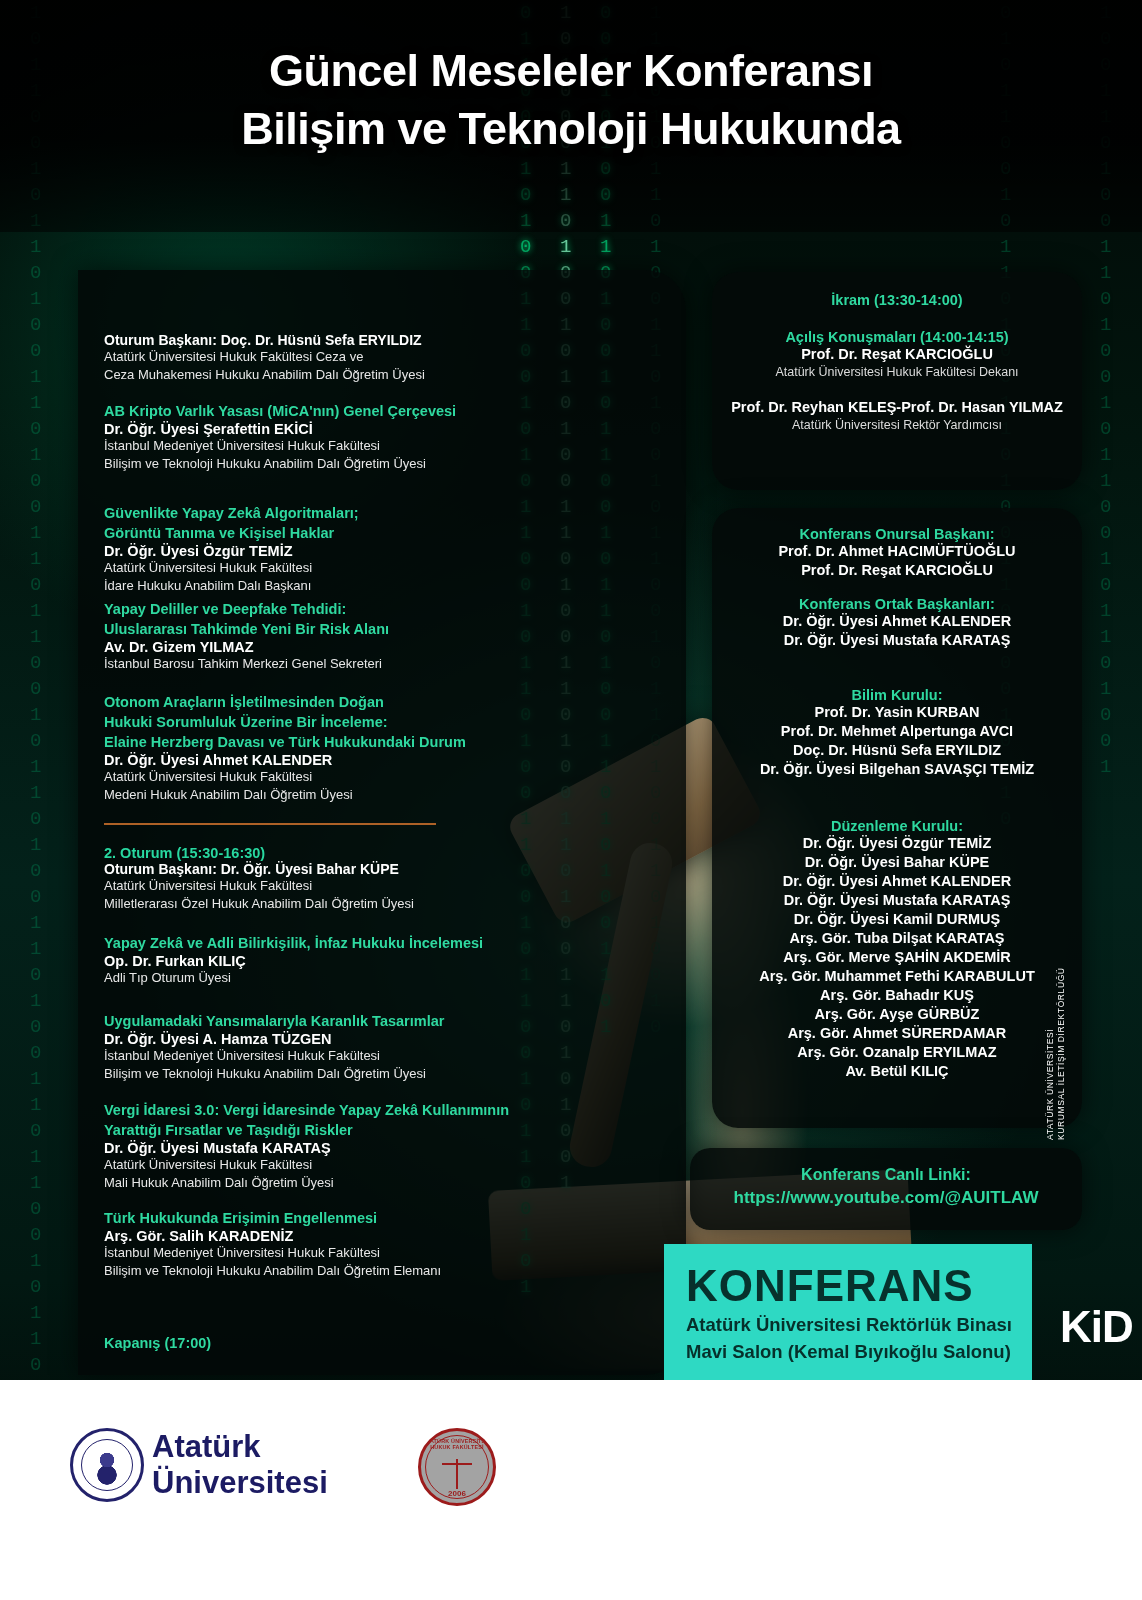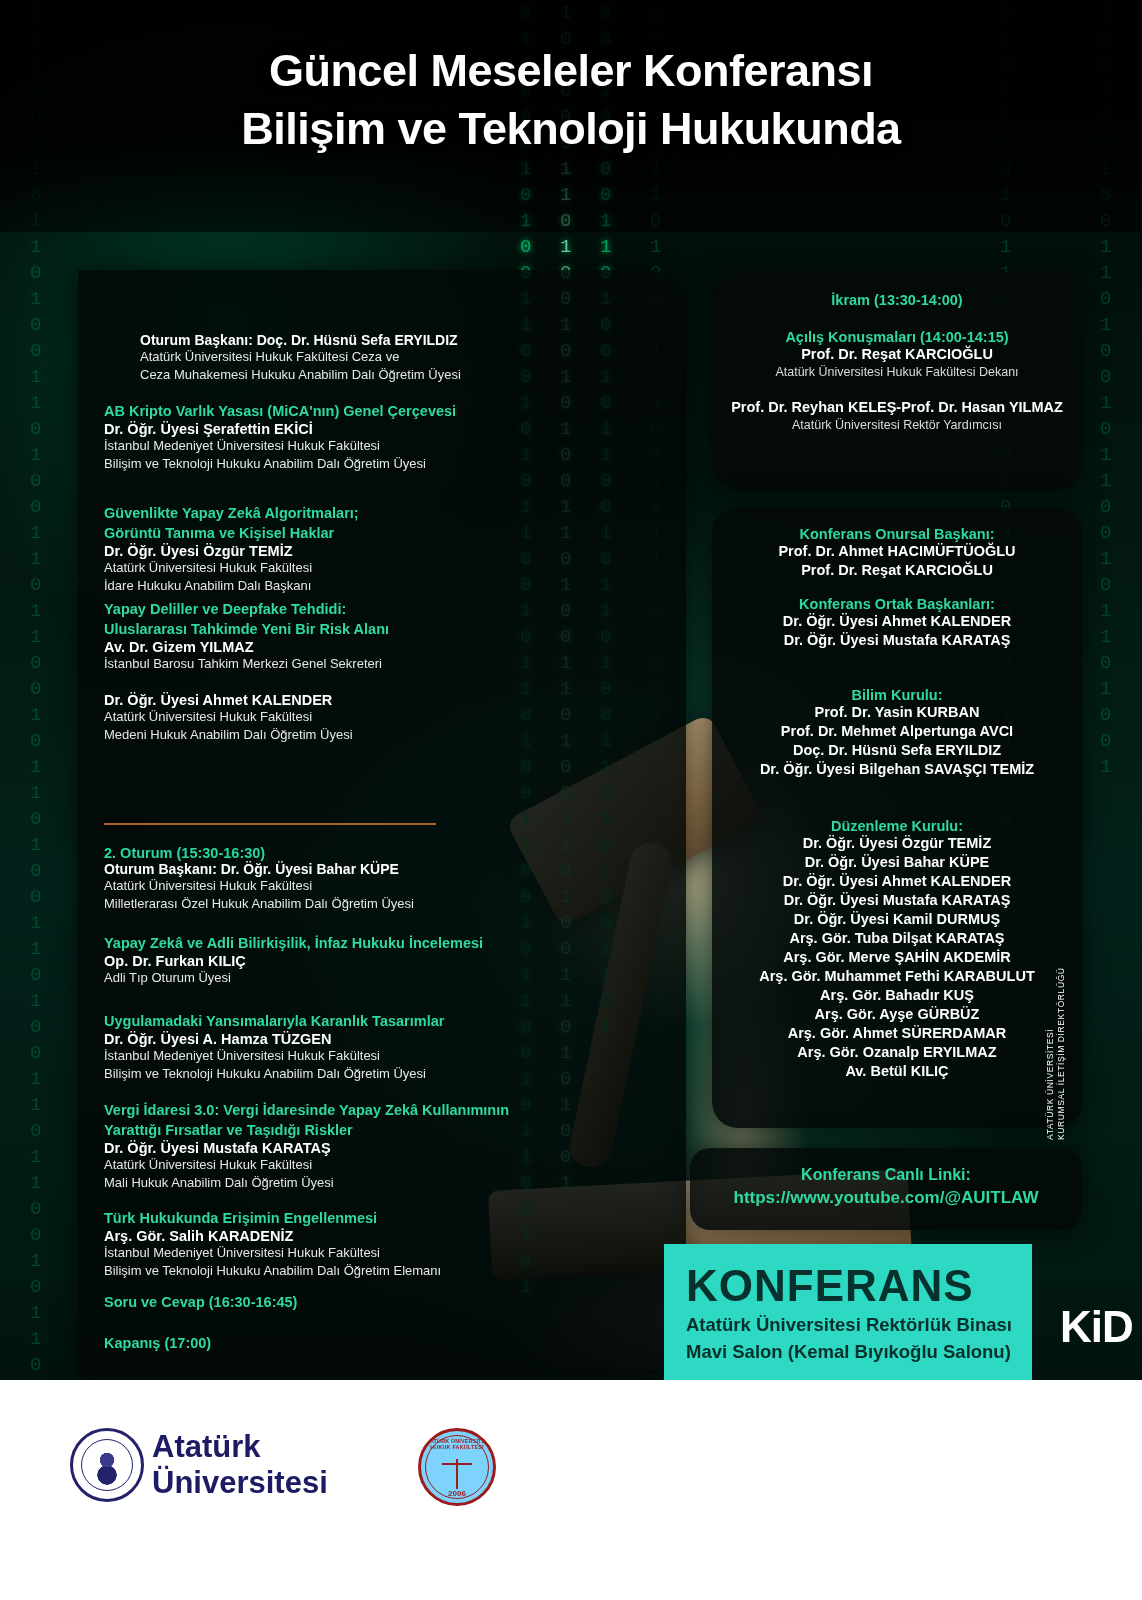--- a/index.html
+++ b/index.html
@@ -104,21 +104,21 @@
   #panel-br    { left: 712px; top: 508px;  width: 370px; height: 620px; }
   #panel-link  { left: 690px; top: 1148px; width: 392px; height: 82px; border-radius: 20px; }
 
   
   .lc { position: absolute; left: 104px; width: 560px; }
   .sess-head { color: #28d8a0; font-size: 14.5px; font-weight: bold; }
   .chair { color: #ffffff; font-size: 14px; font-weight: bold; }
   .sub { color: #e8e8e8; font-size: 13px; line-height: 18px; }
   .talk-title { color: #2fd9a0; font-size: 14.5px; font-weight: bold; line-height: 20px; }
   .speaker { color: #ffffff; font-size: 14.5px; font-weight: bold; }
-  .block { margin-bottom: 17px; margin-left: 36px; }
+  .block { margin-bottom: 17px; }
   .divider {
     position: absolute; left: 104px; width: 332px; height: 2px;
     background: #c06a2a; opacity: 0.9;
   }
 
   
   .rc { position: absolute; text-align: center; width: 370px; left: 712px; }
   .r-head { color: #2fd9a0; font-size: 14.5px; font-weight: bold; }
   .r-line { color: #ffffff; font-size: 14.5px; font-weight: bold; line-height: 19px; }
   .r-sub { color: #dddddd; font-size: 12.5px; line-height: 17px; }
@@ -194,21 +194,21 @@
     content: ""; position: absolute; left: 8px; top: 8px; right: 8px; bottom: 8px;
     border-radius: 50%; border: 1px solid #23226b;
     background: radial-gradient(circle at 50% 40%, #3b3a8c 0 18%, rgba(255,255,255,0) 19%),
                 radial-gradient(circle at 50% 70%, #23226b 0 22%, rgba(255,255,255,0) 23%);
   }
   .uni-name { color: #1c1b63; font-size: 31px; font-weight: bold; line-height: 36px; }
   .fac-logo {
     position: absolute; left: 418px; top: 48px;
     width: 78px; height: 78px; border-radius: 50%;
     border: 3px solid #9c1b1b;
-    background: #7dd3fc;
+    background: #a3a3a3;
     overflow: hidden;
   }
   .fac-logo .ring {
     position: absolute; inset: 4px; border-radius: 50%;
     border: 1px solid #9c1b1b;
   }
   .fac-logo .scales {
     position: absolute; left: 50%; top: 26px; transform: translateX(-50%);
     width: 34px; height: 34px;
     background:
@@ -570,20 +570,23 @@
   </div>
 
   <div class="lc" style="top:599px;">
     <div class="talk-title" style="white-space:pre-line">Yapay Deliller ve Deepfake Tehdidi:
 Uluslararası Tahkimde Yeni Bir Risk Alanı</div>
     <div class="speaker"> Av. Dr. Gizem YILMAZ</div>
     <div class="sub" style="white-space:pre-line"> İstanbul Barosu Tahkim Merkezi Genel Sekreteri</div>
   </div>
 
   <div class="lc" style="top:692px;">
+    <div class="talk-title" style="white-space:pre-line">Otonom Araçların İşletilmesinden Doğan
+Hukuki Sorumluluk Üzerine Bir İnceleme:
+Elaine Herzberg Davası ve Türk Hukukundaki Durum</div>
     <div class="speaker">Dr. Öğr. Üyesi Ahmet KALENDER</div>
     <div class="sub" style="white-space:pre-line">Atatürk Üniversitesi Hukuk Fakültesi
 Medeni Hukuk Anabilim Dalı Öğretim Üyesi</div>
   </div>
 
   <div class="divider" style="top:823px;"></div>
 
   <div class="lc" style="top:845px;">
     <div class="sess-head">2. Oturum (15:30-16:30)</div>
     <div class="chair">Oturum Başkanı: Dr. Öğr. Üyesi Bahar KÜPE</div>
@@ -612,23 +615,20 @@
 Mali Hukuk Anabilim Dalı Öğretim Üyesi</div>
   </div>
 
   <div class="lc" style="top:1208px;">
     <div class="talk-title" style="white-space:pre-line">Türk Hukukunda Erişimin Engellenmesi</div>
     <div class="speaker">Arş. Gör. Salih KARADENİZ</div>
     <div class="sub" style="white-space:pre-line">İstanbul Medeniyet Üniversitesi Hukuk Fakültesi
 Bilişim ve Teknoloji Hukuku Anabilim Dalı Öğretim Elemanı</div>
   </div>
 
-  <div class="lc" style="top:1292px;">
-    <div class="talk-title">Soru ve Cevap (16:30-16:45)</div>
-  </div>
   <div class="lc" style="top:1333px;">
     <div class="talk-title">Kapanış (17:00)</div>
   </div>
 
   <div class="rc" style="top:292px;">
     <div class="r-head">İkram (13:30-14:00)</div>
   </div>
   <div class="rc" style="top:329px;">
     <div class="r-head">Açılış Konuşmaları (14:00-14:15)</div>
     <div class="r-line">Prof. Dr. Reşat KARCIOĞLU</div>

